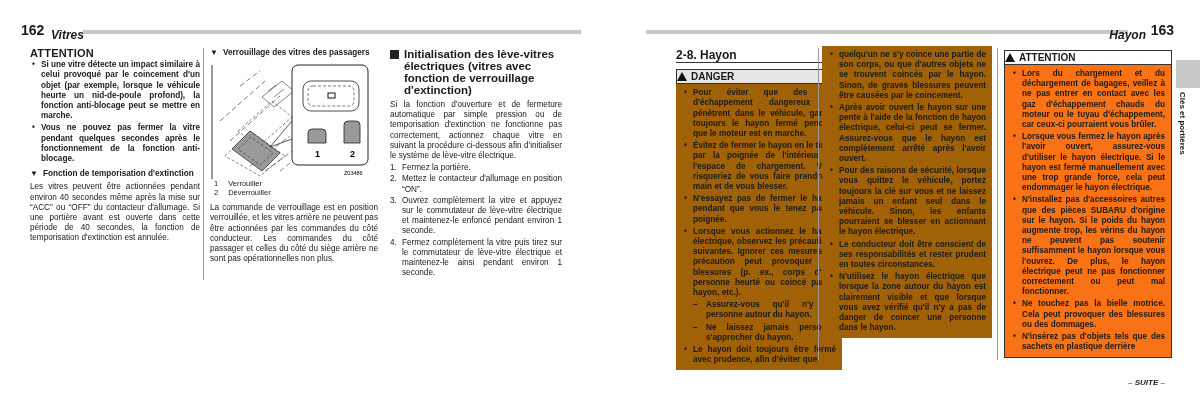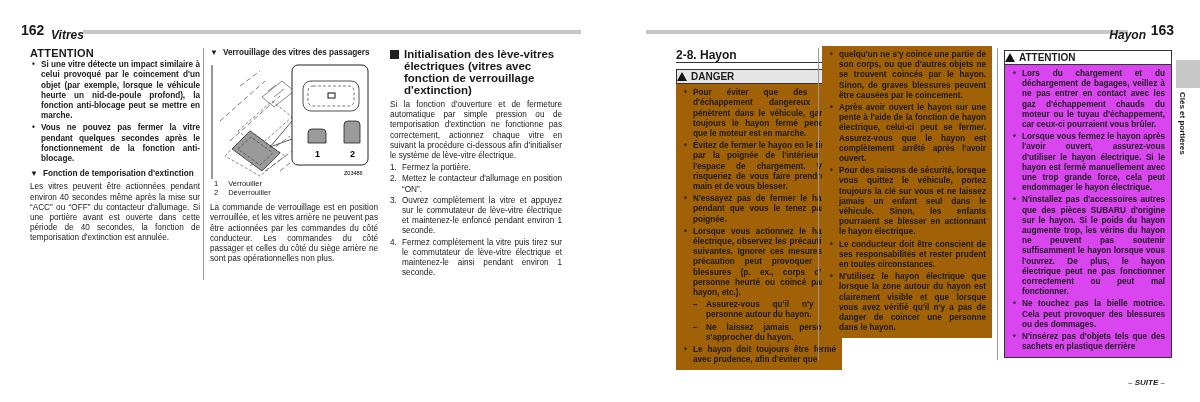--- a/index.html
+++ b/index.html
@@ -37,21 +37,21 @@
   ol.steps li .n { position: absolute; left: 0; top: 0; }
 
   .legend-item { display: flex; gap: 10px; padding-left: 4px; font-size: 7.5px; line-height: 9px; }
 
   
   .chapter-title { font-size: 12px; font-weight: bold; border-bottom: 1px solid #333; padding-bottom: 2px; margin-bottom: 6px; }
   .warn-head { border: 1.5px solid #333; background: #e6e6e6; text-align: left; font-weight: bold; font-size: 10px; height: 15px; line-height: 13px; }
   .warn-head.white { background: #fff; }
   .warn-icon { display: inline-block; width: 0; height: 0; border-left: 5px solid transparent; border-right: 5px solid transparent; border-bottom: 9px solid #111; vertical-align: -1px; margin-right: 4px; position: relative; }
   .warn-body { background: #a16207; padding: 4px 6px 3px 6px; font-weight: bold; }
-  .warn-body.white { background: #d946ef; border: 1.5px solid #333; border-top: none; }
+  .warn-body.white { background: #f97316; border: 1.5px solid #333; border-top: none; }
   ul.dlist { list-style: none; margin-left: 13px; }
   ul.dlist li { position: relative; padding-left: 13px; margin-bottom: 2px; text-align: justify; }
   ul.dlist li::before { content: "–"; position: absolute; left: 0; }
 
   .thumb { position: absolute; left: 1176px; top: 60px; width: 24px; height: 28px; background: #c8c8c8; }
   .side-label { position: absolute; left: 1178px; top: 92px; writing-mode: vertical-rl; font-size: 8px; font-weight: bold; }
   .suite { position: absolute; top: 378px; left: 1128px; font-size: 8px; font-weight: bold; font-style: italic; }
 
   .diagram { position: relative; width: 160px; height: 118px; }
 </style>

